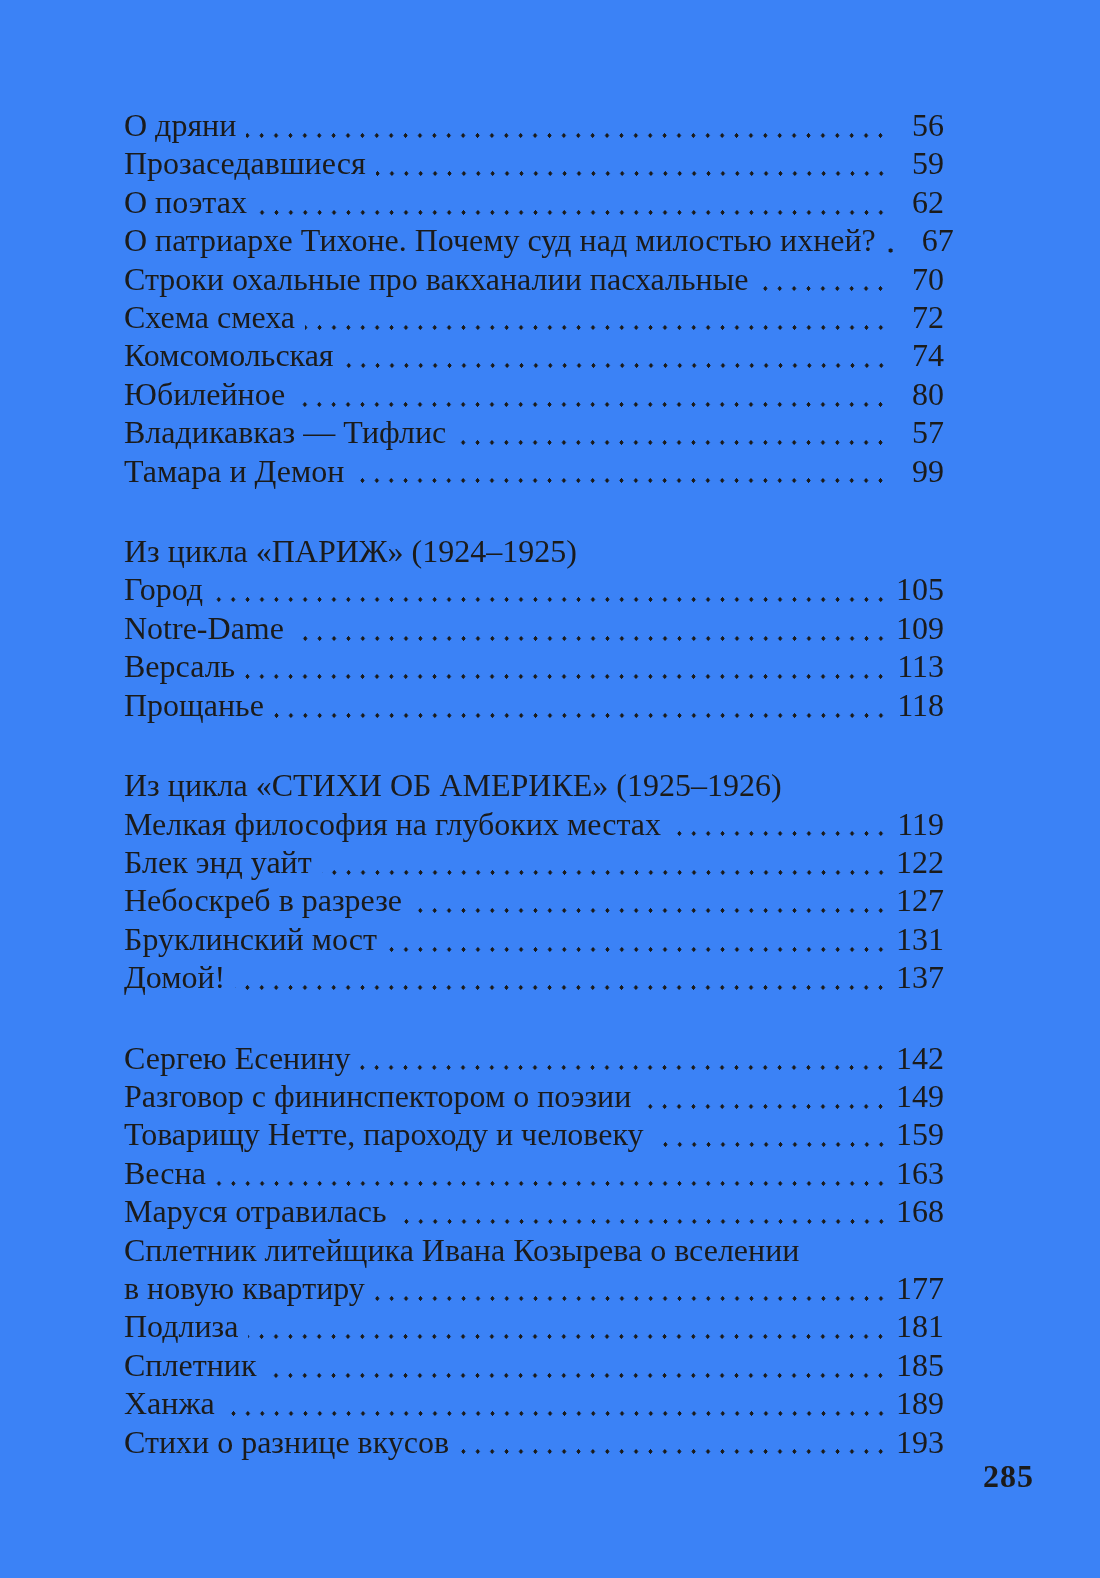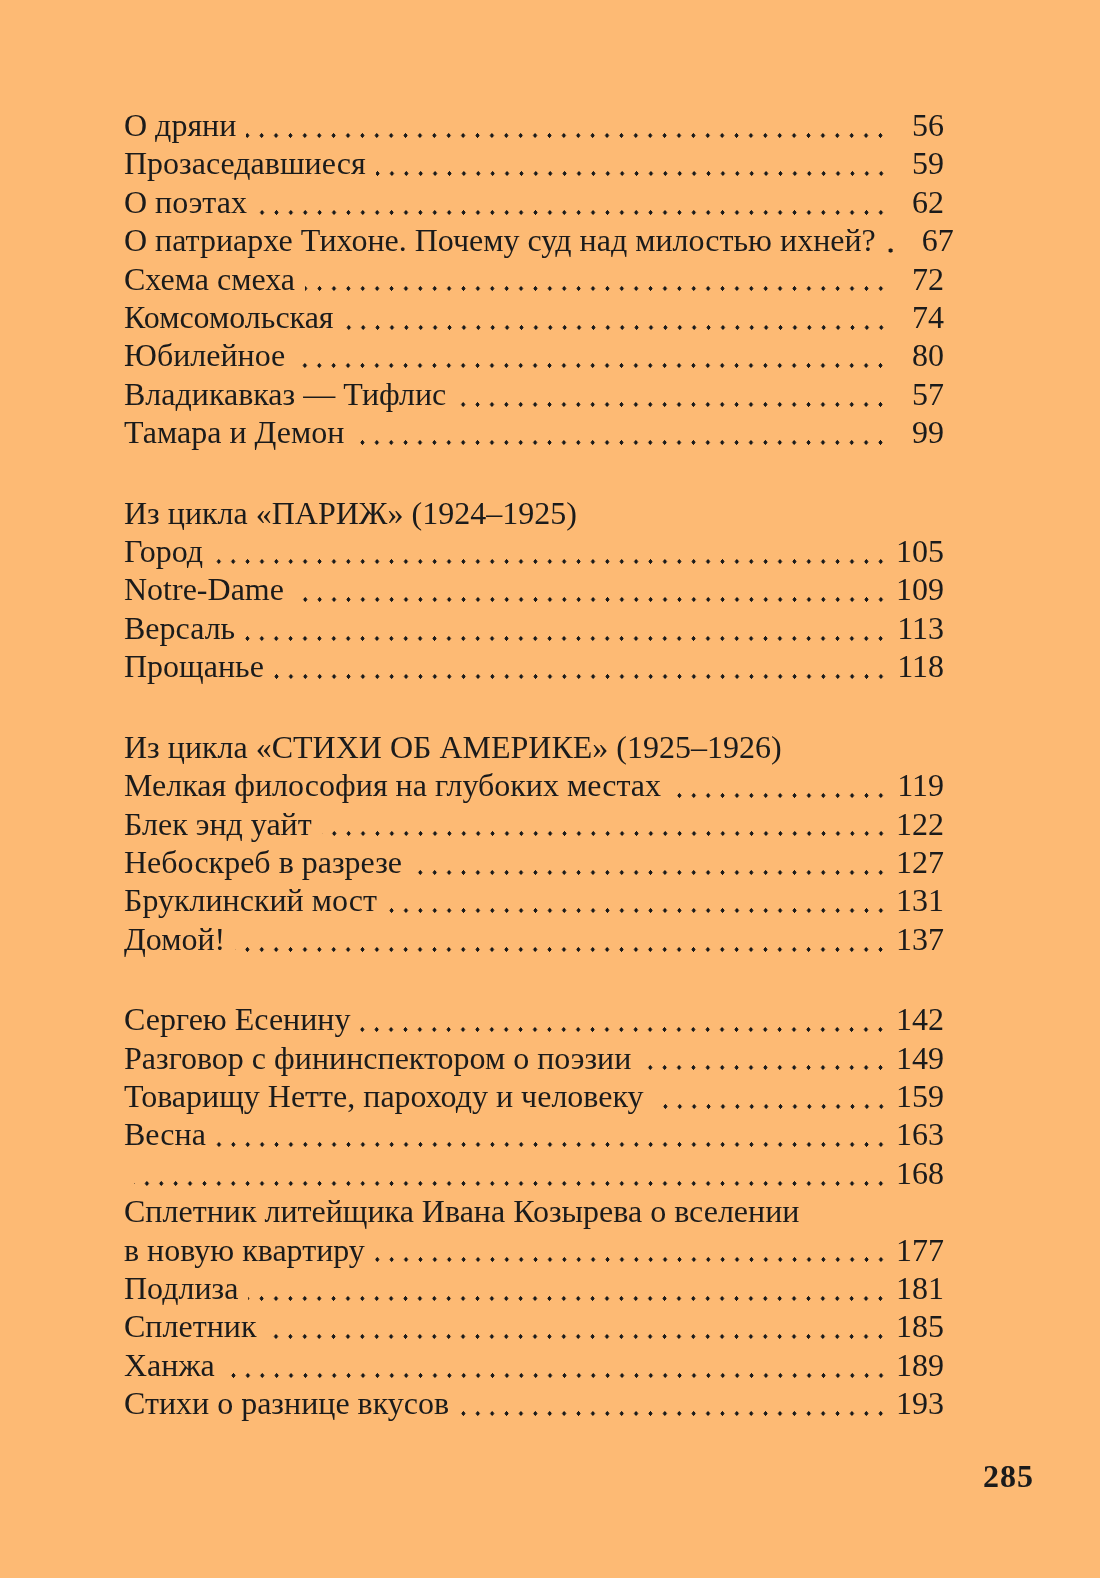--- a/index.html
+++ b/index.html
@@ -6,21 +6,21 @@
   html, body { background: #e8e8e8; }
   body {
     width: 1100px; height: 1578px;
     position: relative;
     font-family: "Liberation Serif", "DejaVu Serif", serif;
     color: #1b1b1b;
     overflow: hidden;
   }
   .page {
     position: absolute; inset: 0;
-    background: #fdba74;
+    background: #3b82f6;
   }
   .toc {
     position: absolute;
     left: 124px; top: 106px;
     width: 820px;
   }
   .toc-row {
     display: flex;
     align-items: baseline;
     font-size: 32px;
@@ -74,20 +74,25 @@
         <span class="title">О поэтах</span>
         <span class="leader"></span>
         <span class="pagenum">62</span>
       </div>
       <div class="toc-row">
         <span class="title">О патриархе Тихоне. Почему суд над милостью ихней?</span>
         <span class="leader"></span>
         <span class="pagenum">67</span>
       </div>
       <div class="toc-row">
+        <span class="title">Строки охальные про вакханалии пасхальные</span>
+        <span class="leader"></span>
+        <span class="pagenum">70</span>
+      </div>
+      <div class="toc-row">
         <span class="title">Схема смеха</span>
         <span class="leader"></span>
         <span class="pagenum">72</span>
       </div>
       <div class="toc-row">
         <span class="title">Комсомольская</span>
         <span class="leader"></span>
         <span class="pagenum">74</span>
       </div>
       <div class="toc-row">
@@ -170,20 +175,21 @@
         <span class="title">Товарищу Нетте, пароходу и человеку</span>
         <span class="leader"></span>
         <span class="pagenum">159</span>
       </div>
       <div class="toc-row">
         <span class="title">Весна</span>
         <span class="leader"></span>
         <span class="pagenum">163</span>
       </div>
       <div class="toc-row">
+        <span class="title">Маруся отравилась</span>
         <span class="leader"></span>
         <span class="pagenum">168</span>
       </div>
       <div class="toc-row">
         <span class="title">Сплетник литейщика Ивана Козырева о вселении</span>
       </div>
       <div class="toc-row">
         <span class="title">в новую квартиру</span>
         <span class="leader"></span>
         <span class="pagenum">177</span>

